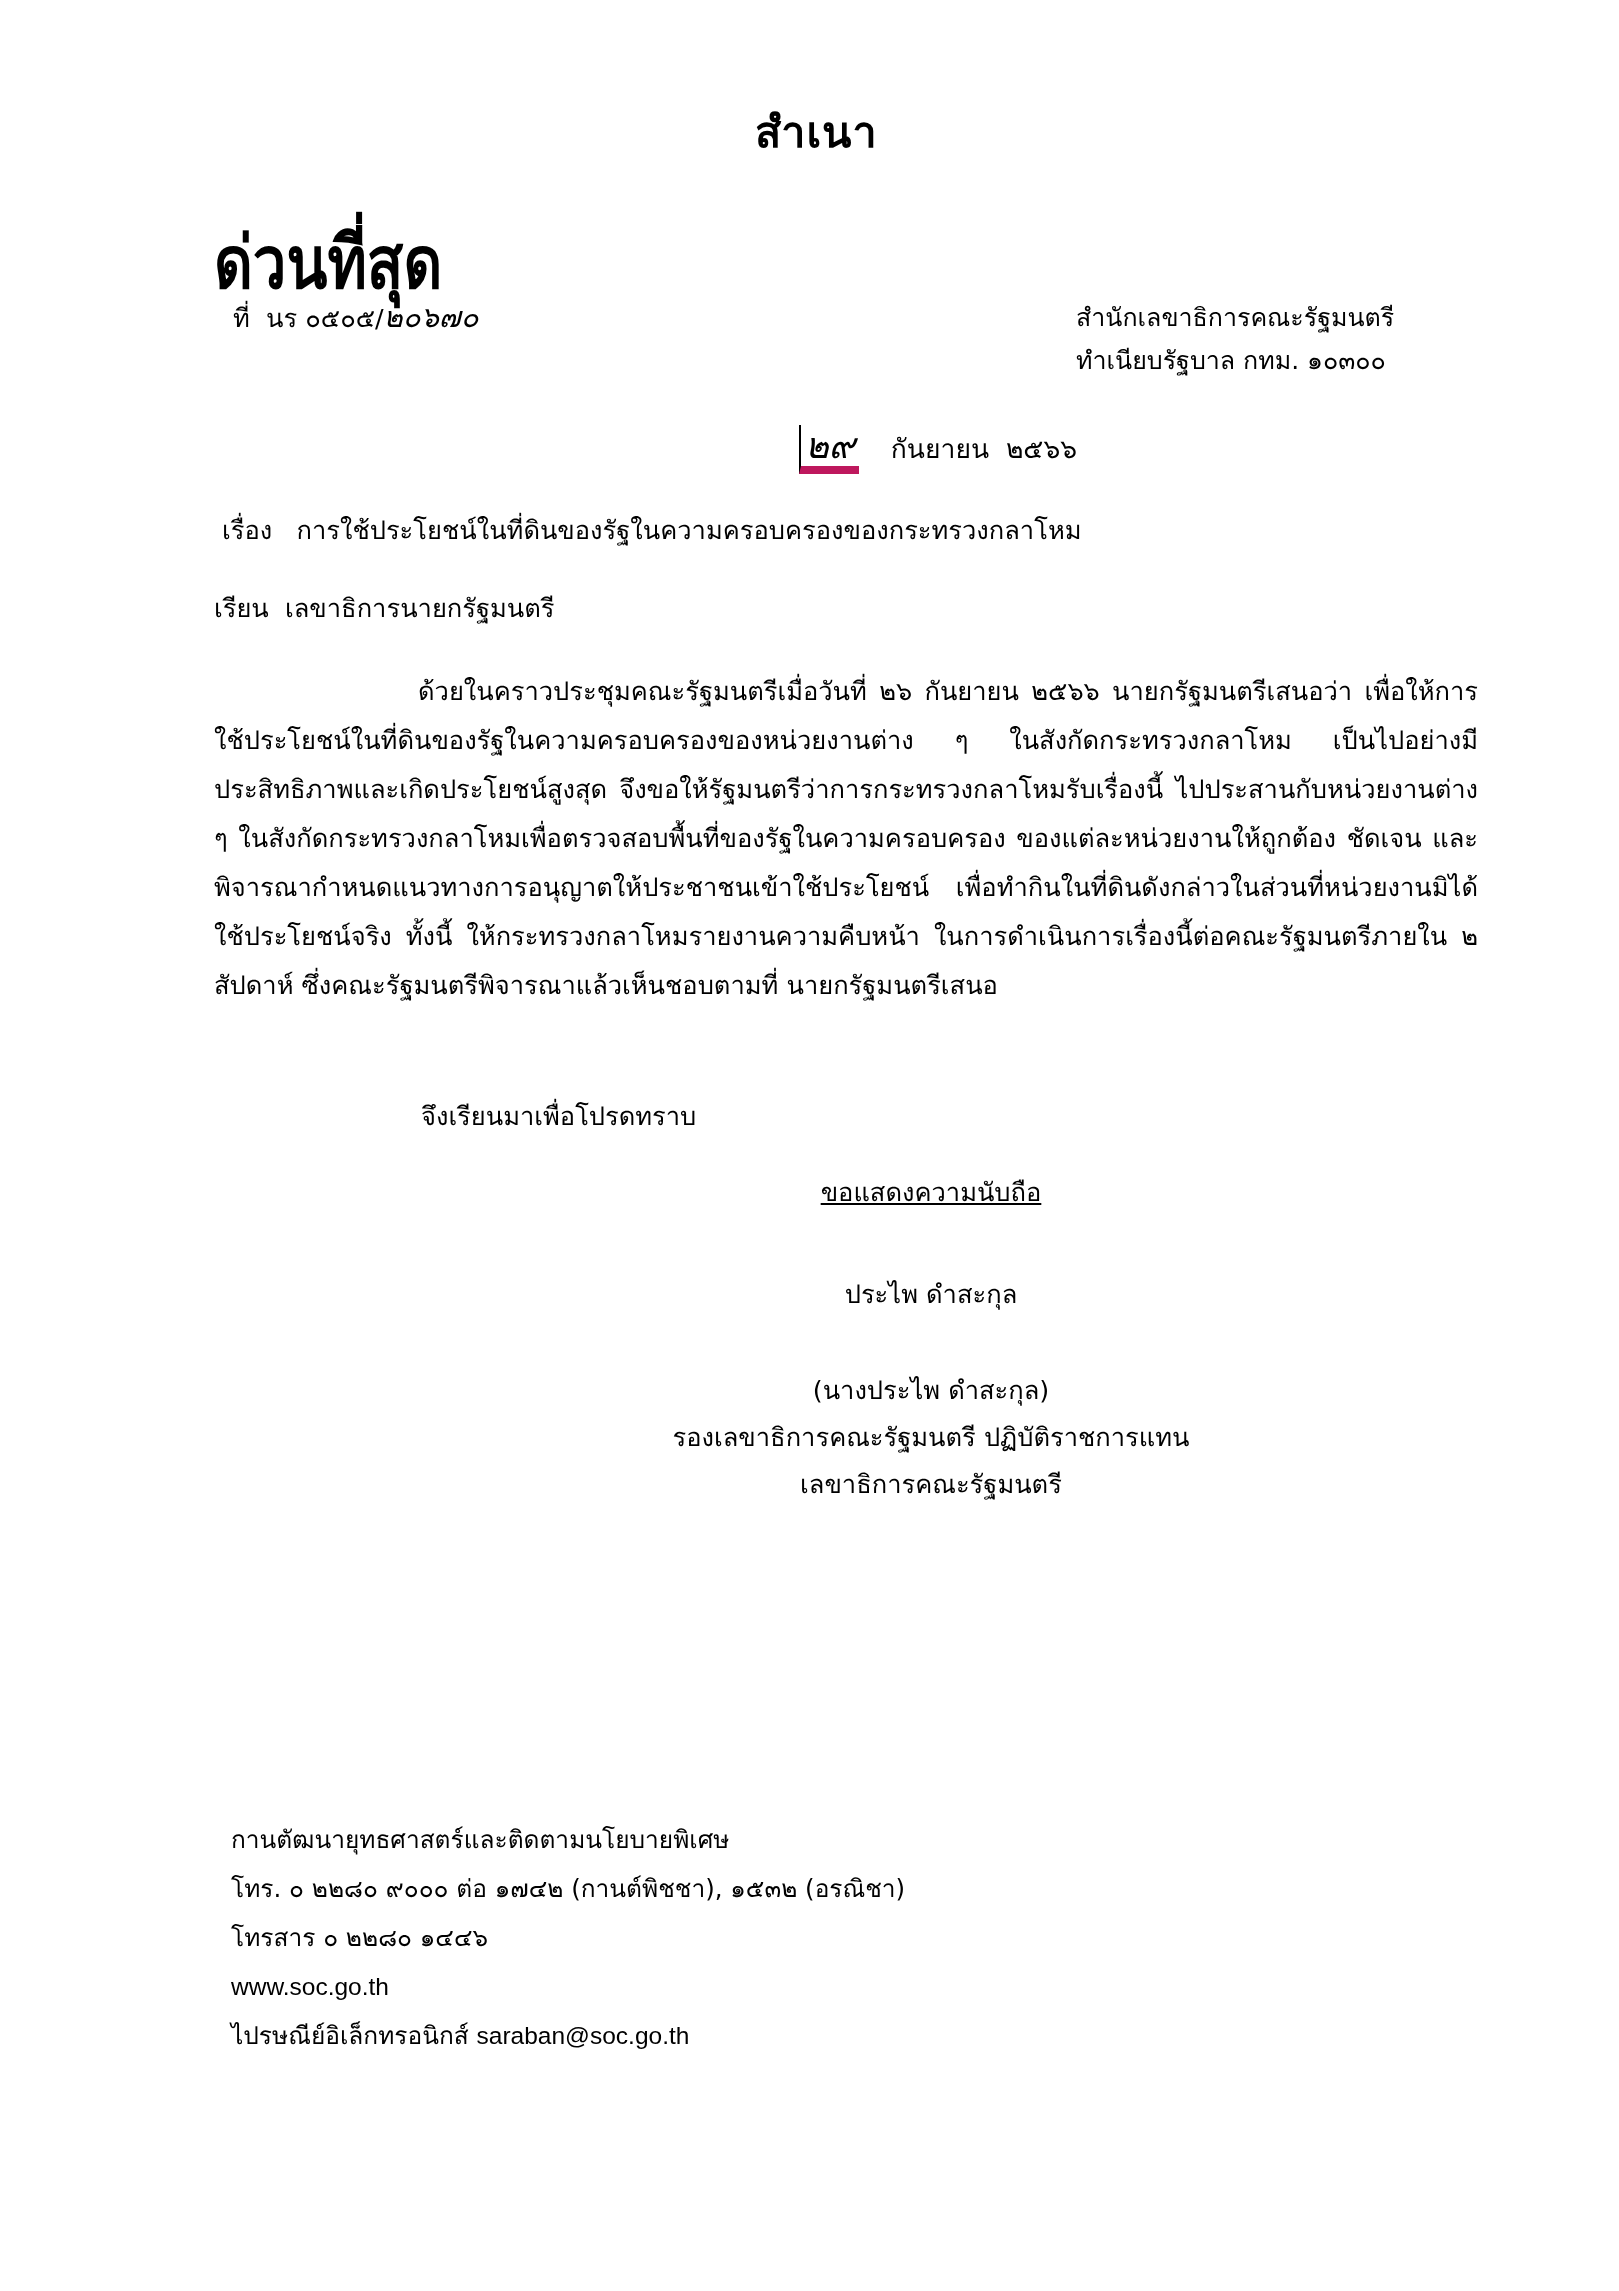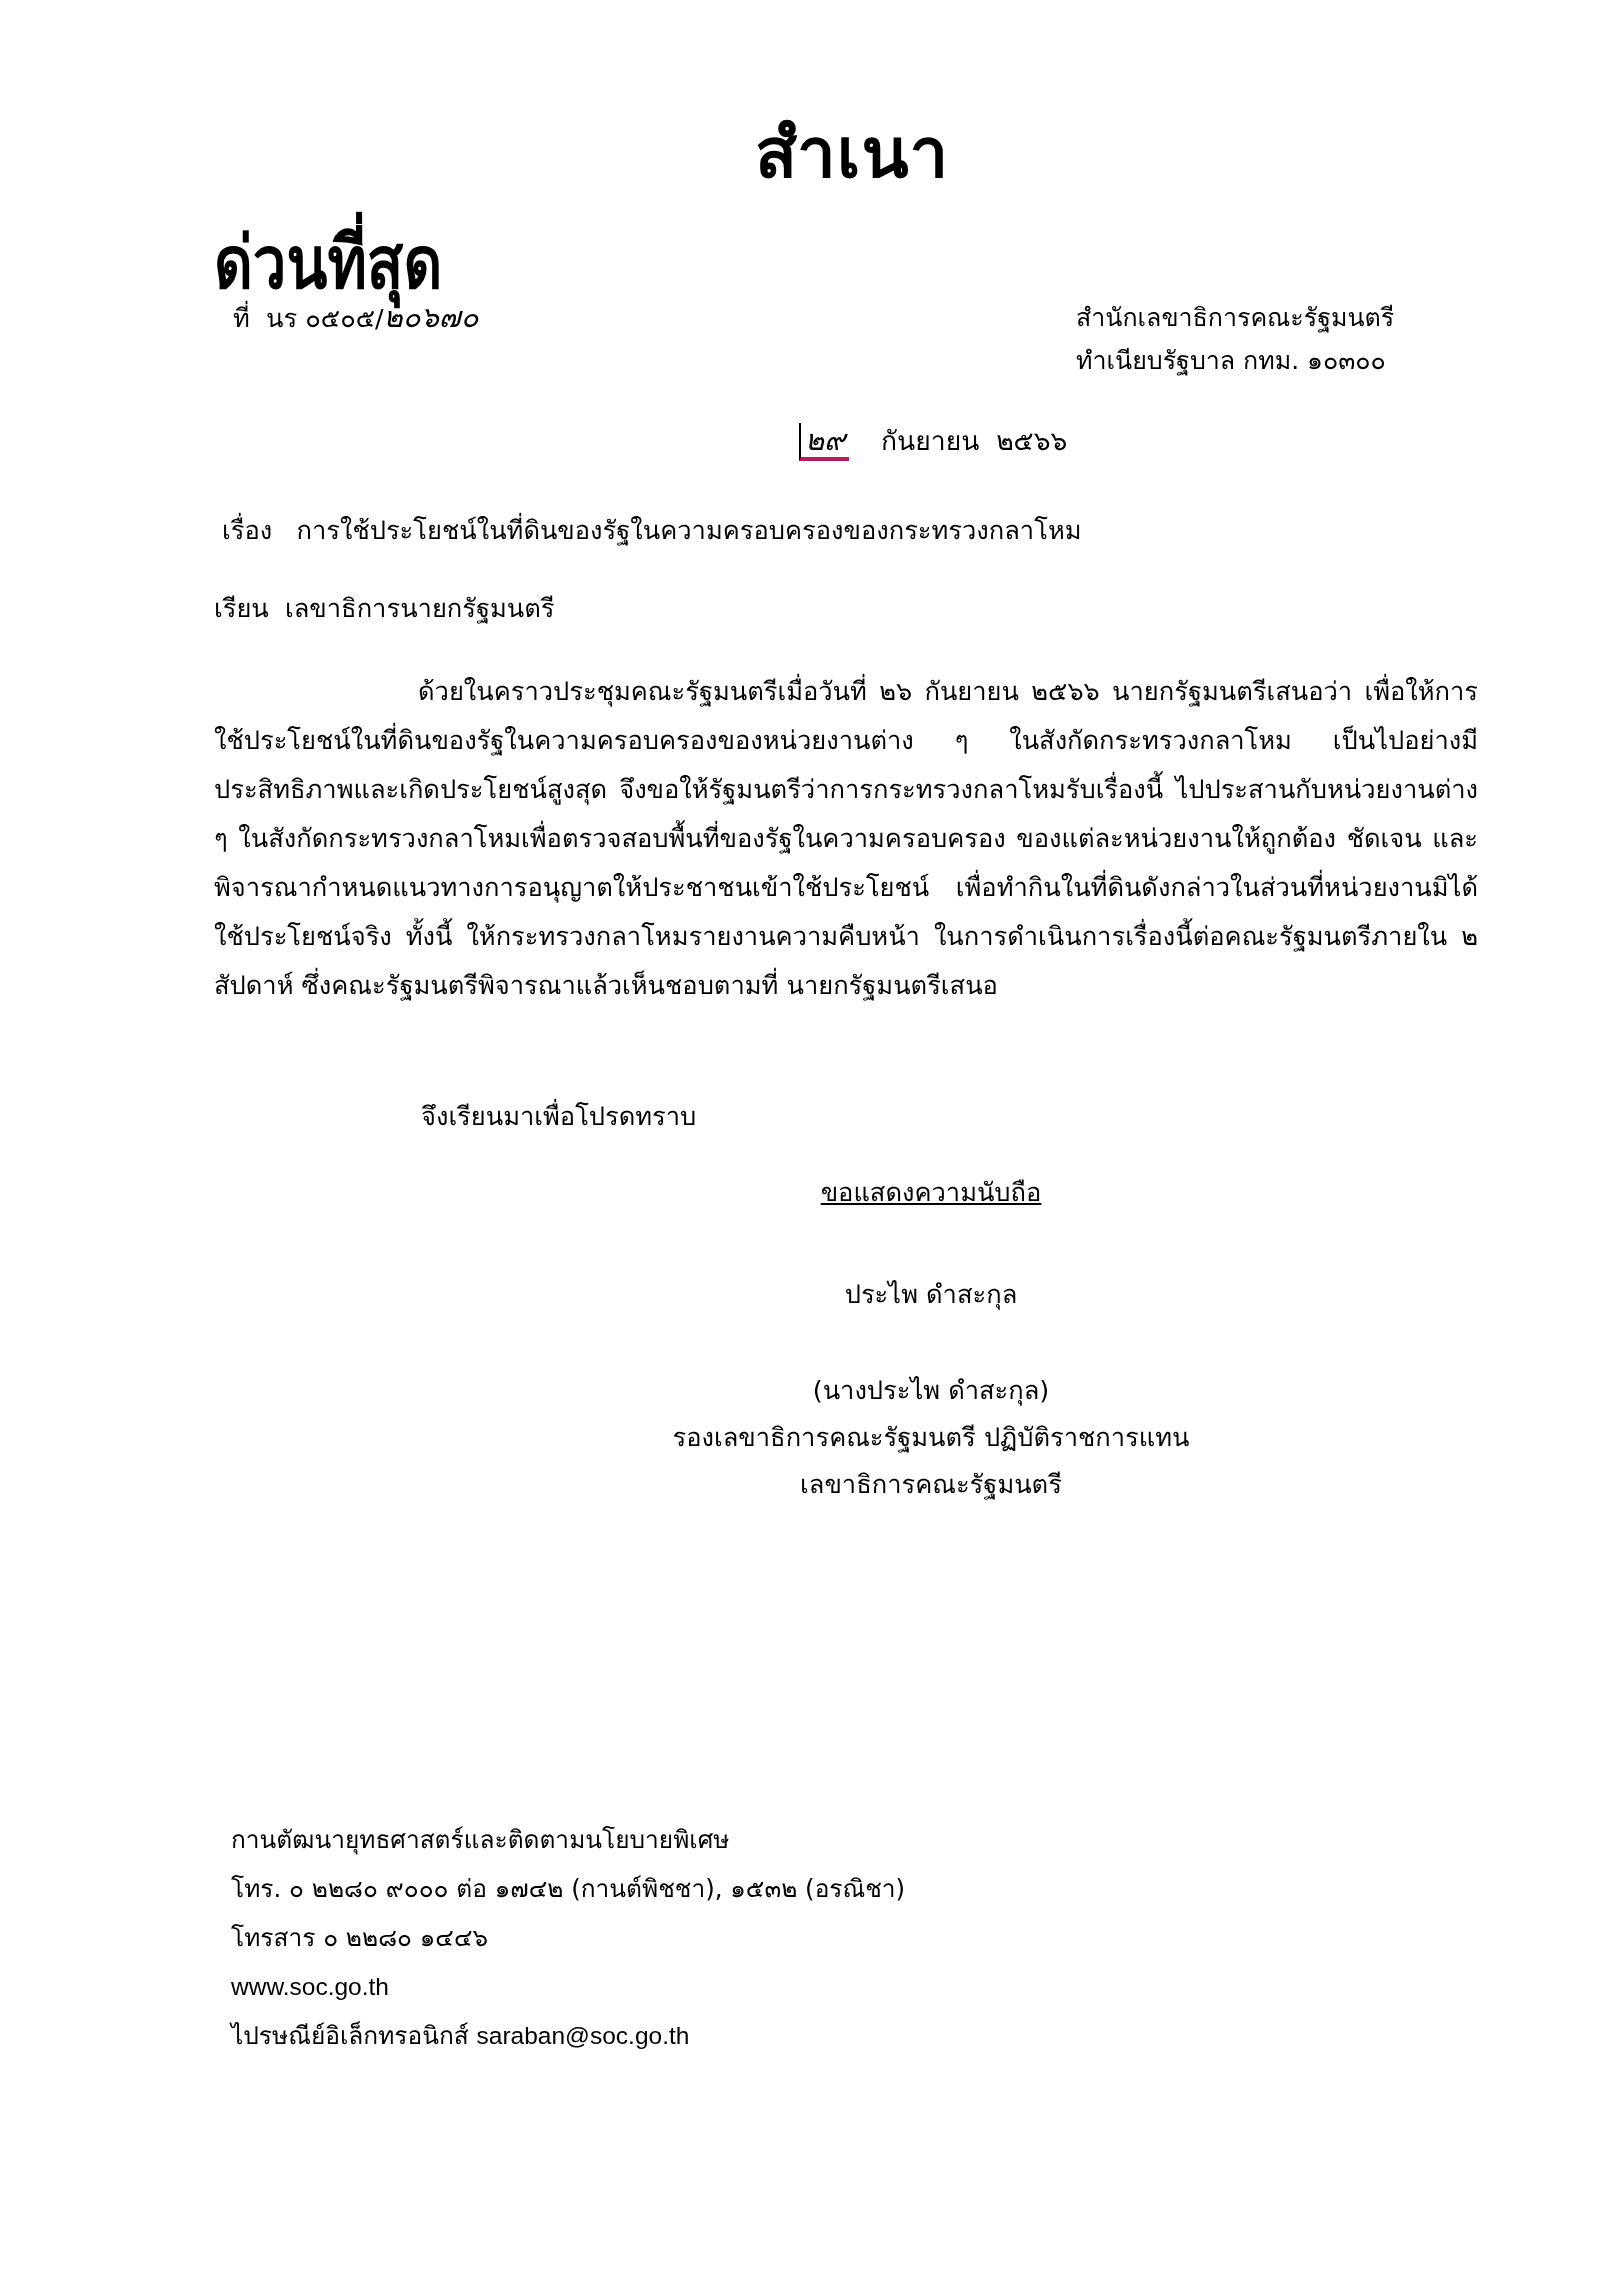--- a/index.html
+++ b/index.html
@@ -1,27 +1,27 @@
 <!DOCTYPE html>
 <html><head>
   <meta charset="utf-8">
   <style>
     html, body { margin: 0; padding: 0; background: #ffffff; }
     body {
       width: 1619px; height: 2292px; position: relative; overflow: hidden;
       color: #000; font-family: "DejaVu Sans", "Liberation Sans", sans-serif;
     }
     .abs { position: absolute; white-space: nowrap; }
-    .copy-stamp { left: 755px; top: 98px; font-size: 69px; font-weight: bold; letter-spacing: 1px; }
+    .copy-stamp { left: 755px; top: 98px; font-size: 43px; font-weight: bold; letter-spacing: 1px; }
     .urgent { left: 214px; top: 204px; font-size: 73px; font-weight: bold; transform: scaleX(0.82); transform-origin: left top; }
     .docno { left: 233px; top: 294px; font-size: 25.5px; }
     .docno .hand { font-family: "DejaVu Serif", serif; font-style: italic; font-size: 29px; }
     .office { left: 1076px; top: 296px; font-size: 25px; line-height: 43px; }
     .date { left: 799px; top: 417px; font-size: 26.5px; }
-    .date .hand { font-family: "DejaVu Serif", serif; font-style: italic; font-size: 29px; border-left: 2px solid #000; border-bottom: 4px solid #be185d; padding: 0 3.9px; margin-right: 23.5px; }
+    .date .hand { font-family: "DejaVu Serif", serif; font-style: italic; font-size: 36px; border-left: 2px solid #000; border-bottom: 8px solid #be185d; padding: 0 3.9px; margin-right: 23.5px; }
     .line { font-size: 25.5px; }
     .body-para { position: absolute; left: 214px; top: 667px; width: 1264px; font-size: 25.5px; line-height: 49px; text-align: justify; text-align-last: left; }
     .body-para .indent { display: inline-block; width: 204px; }
     .closing { left: 421px; top: 1096px; font-size: 25.5px; }
     .sig { position: absolute; left: 627px; width: 608px; text-align: center; font-size: 25.5px; }
     .footer { position: absolute; left: 231px; top: 1815px; font-size: 24.5px; line-height: 49px; }
     .footer .latin { font-family: "Liberation Sans", sans-serif; }
   </style>
 </head>
 <body>

